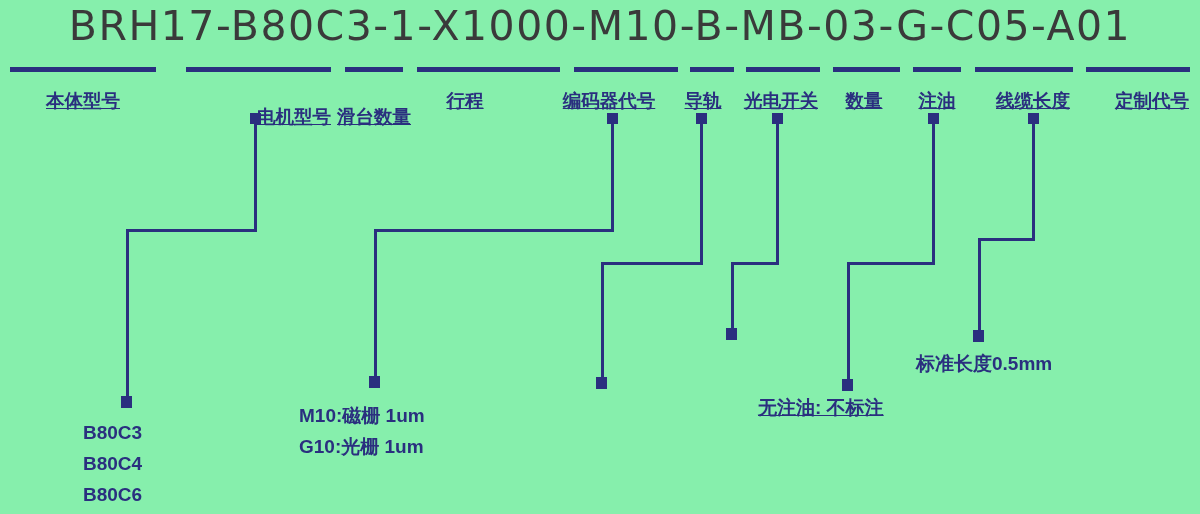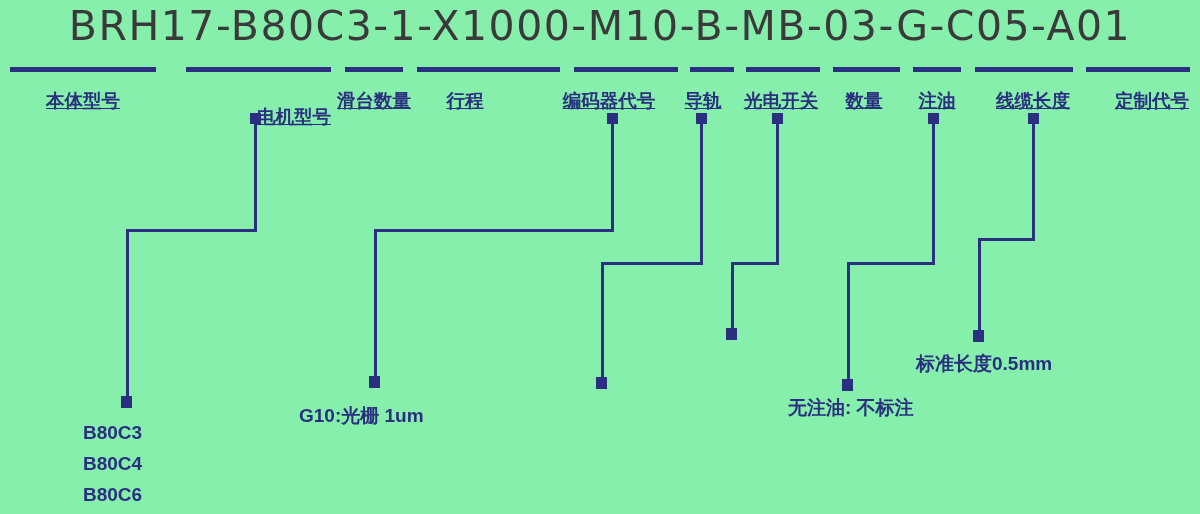--- a/index.html
+++ b/index.html
@@ -100,21 +100,21 @@
   <div class="seg-bar" style="left:574px; top:67px; width:104px;"></div>
   <div class="seg-bar" style="left:690px; top:67px; width:44px;"></div>
   <div class="seg-bar" style="left:746px; top:67px; width:74px;"></div>
   <div class="seg-bar" style="left:833px; top:67px; width:67px;"></div>
   <div class="seg-bar" style="left:913px; top:67px; width:48px;"></div>
   <div class="seg-bar" style="left:975px; top:67px; width:98px;"></div>
   <div class="seg-bar" style="left:1086px;top:67px; width:104px;"></div>
 
   <div class="seg-label" style="left:10px;  top:88px; width:146px;">本体型号</div>
   <div class="seg-label" style="left:186px; top:104px; width:145px;text-align:right;">电机型号</div>
-  <div class="seg-label" style="left:329px; top:88px; width:90px;">滑台数量</div>
+  <div class="seg-label" style="left:329px; top:104px; width:90px;">滑台数量</div>
   <div class="seg-label" style="left:426px; top:88px; width:78px;">行程</div>
   <div class="seg-label" style="left:551px; top:88px; width:116px;">编码器代号</div>
   <div class="seg-label" style="left:679px; top:88px; width:48px;">导轨</div>
   <div class="seg-label" style="left:738px; top:88px; width:86px;">光电开关</div>
   <div class="seg-label" style="left:838px; top:88px; width:52px;">数量</div>
   <div class="seg-label" style="left:913px; top:88px; width:48px;">注油</div>
   <div class="seg-label" style="left:985px; top:88px; width:96px;">线缆长度</div>
   <div class="seg-label" style="left:1089px;top:88px; width:100px;text-align:right;">定制代号</div>
 
   <div class="nub" style="left:250px; top:113px;"></div>
@@ -153,26 +153,27 @@
   <div class="lead-v" style="left:978px;  top:238px; height:95px;"></div>
   <div class="nub-end" style="left:973px;  top:330px;"></div>
 
   <div class="ann-block" style="left:83px; top:417px;">
     <div>B80C3</div>
     <div>B80C4</div>
     <div>B80C6</div>
   </div>
 
   <div class="ann-block" style="left:299px; top:400px;">
+    <div>M10:磁栅 1um</div>
     <div>G10:光栅  1um</div>
   </div>
 
 
 
-  <div class="ann-block" style="left:788px; top:392px;">
+  <div class="ann-block" style="left:758px; top:392px;text-decoration:underline;">
     <div>无注油: 不标注</div>
   </div>
 
   <div class="ann-block" style="left:916px; top:348px;">
     <div>标准长度0.5mm</div>
   </div>
 
 </div>
 
 </body></html>

